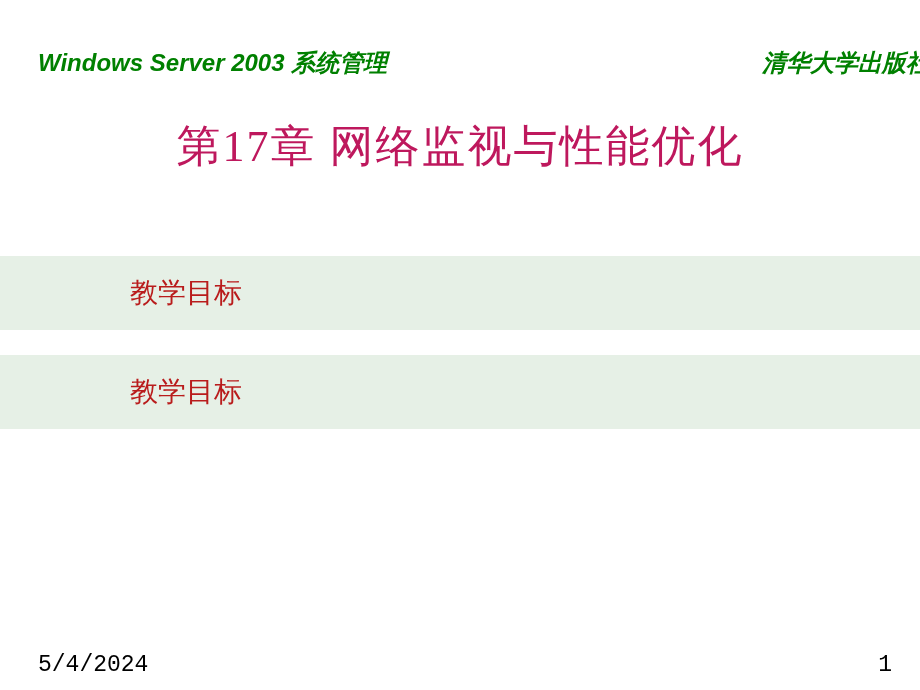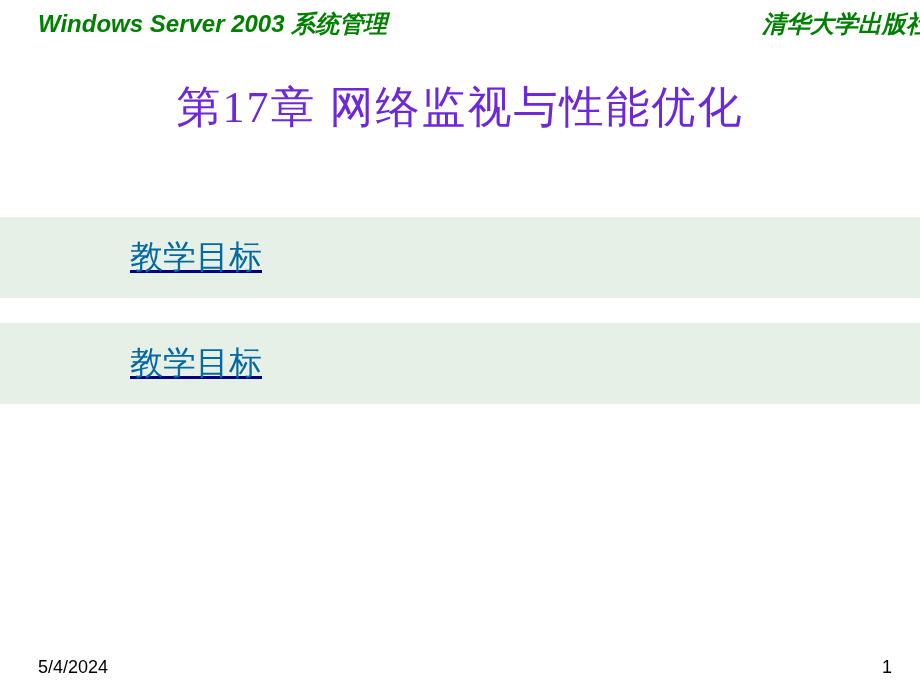--- a/index.html
+++ b/index.html
@@ -14,20 +14,21 @@
       font-family: "SimSun", "宋体", serif;
       position: relative;
       overflow: hidden;
     }
     .header {
       display: flex;
       justify-content: space-between;
       align-items: flex-start;
       padding: 8px 0 0 38px;
       height: 48px;
+      margin-top: 39px;
     }
     .header-left {
       color: #008000;
       font-weight: bold;
       font-size: 24px;
       font-style: italic;
       font-family: "Arial", "SimHei", sans-serif;
     }
     .header-right {
       color: #008000;
@@ -37,56 +38,55 @@
       font-family: "SimHei", sans-serif;
       padding-right: 0;
       margin-right: -10px;
     }
     .title-section {
       text-align: center;
       padding-top: 30px;
       padding-bottom: 60px;
     }
     .chapter-title {
-      color: #6d28d9;
+      color: #be185d;
       font-size: 44px;
       font-family: "SimSun", "宋体", serif;
       letter-spacing: 2px;
     }
     .list-section {
       position: relative;
       margin-top: 20px;
     }
     .list-band {
       background: #e6f0e6;
       width: 100%;
       padding: 18px 0 18px 130px;
       margin-bottom: 25px;
     }
     .list-band:last-of-type {
       margin-bottom: 0;
     }
     .list-item {
-      color: #0369a1;
-      font-size: 33px;
+      color: #b91c1c;
+      font-size: 28px;
       font-family: "SimSun", "宋体", serif;
-      text-decoration: underline;
       text-decoration-color: #000080;
     }
     .footer {
       position: absolute;
       bottom: 12px;
       left: 0;
       right: 0;
       display: flex;
       justify-content: space-between;
       padding: 0 28px 0 38px;
-      font-size: 18px;
+      font-size: 23px;
       color: #000000;
-      font-family: Liberation Sans, sans-serif;
+      font-family: Liberation Mono, monospace;
     }
   </style>
 </head>
 <body>
 
 <div class="header">
   <div class="header-left">Windows Server 2003 系统管理</div>
   <div class="header-right">清华大学出版社</div>
 </div>
 

